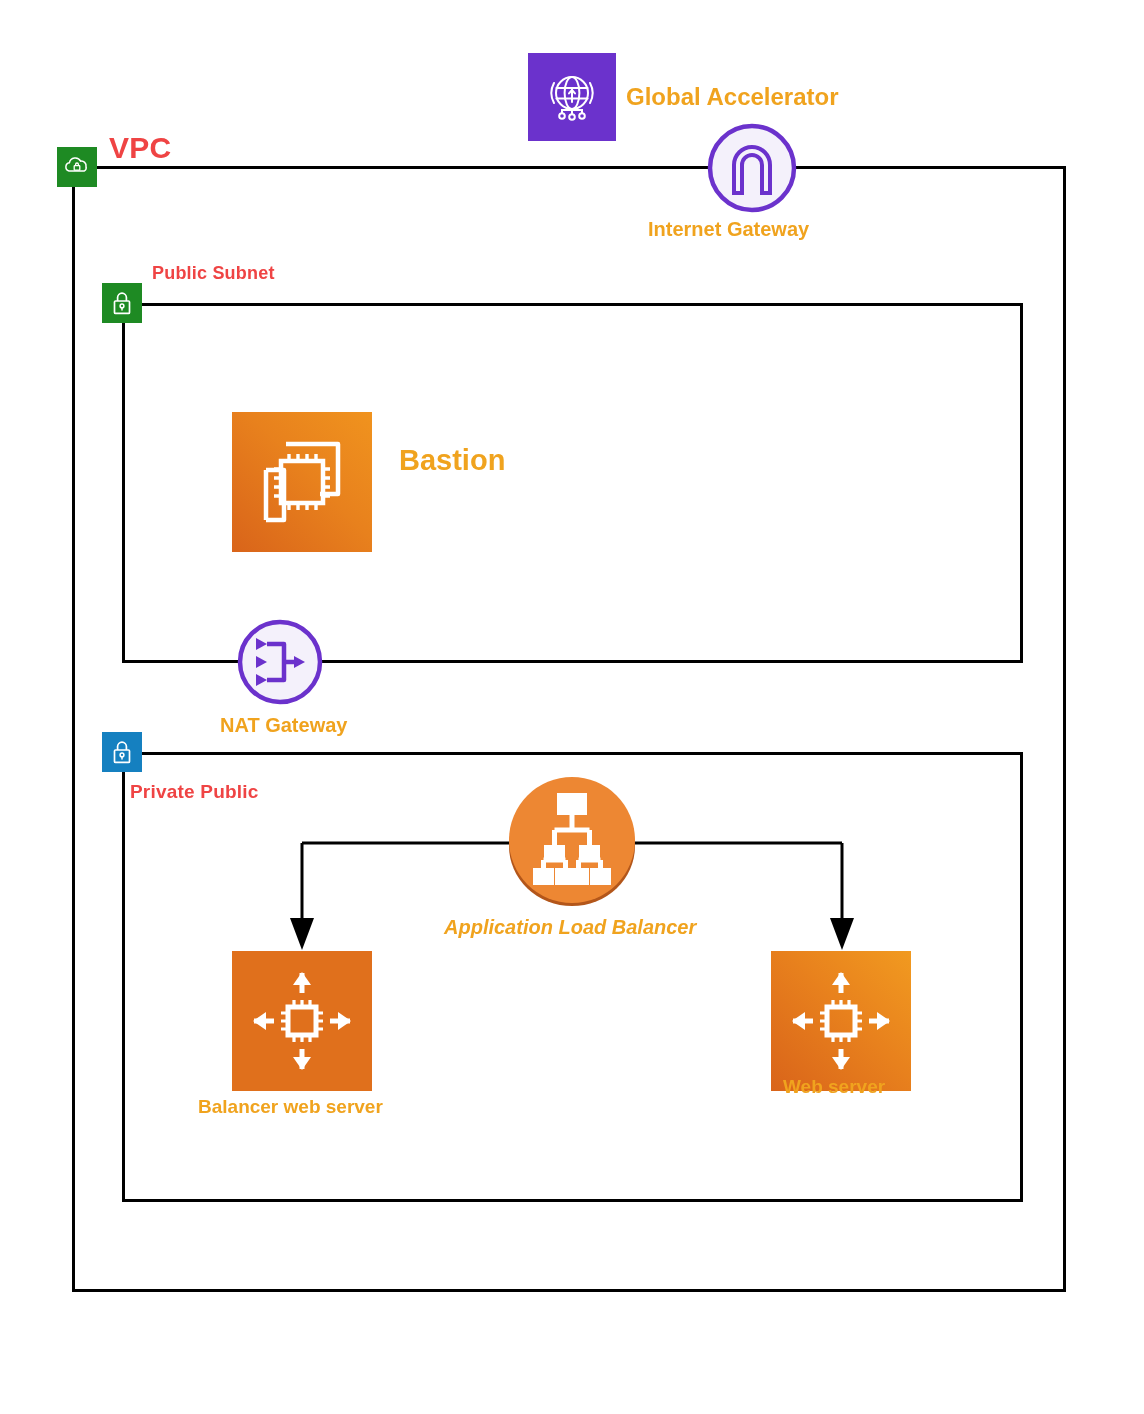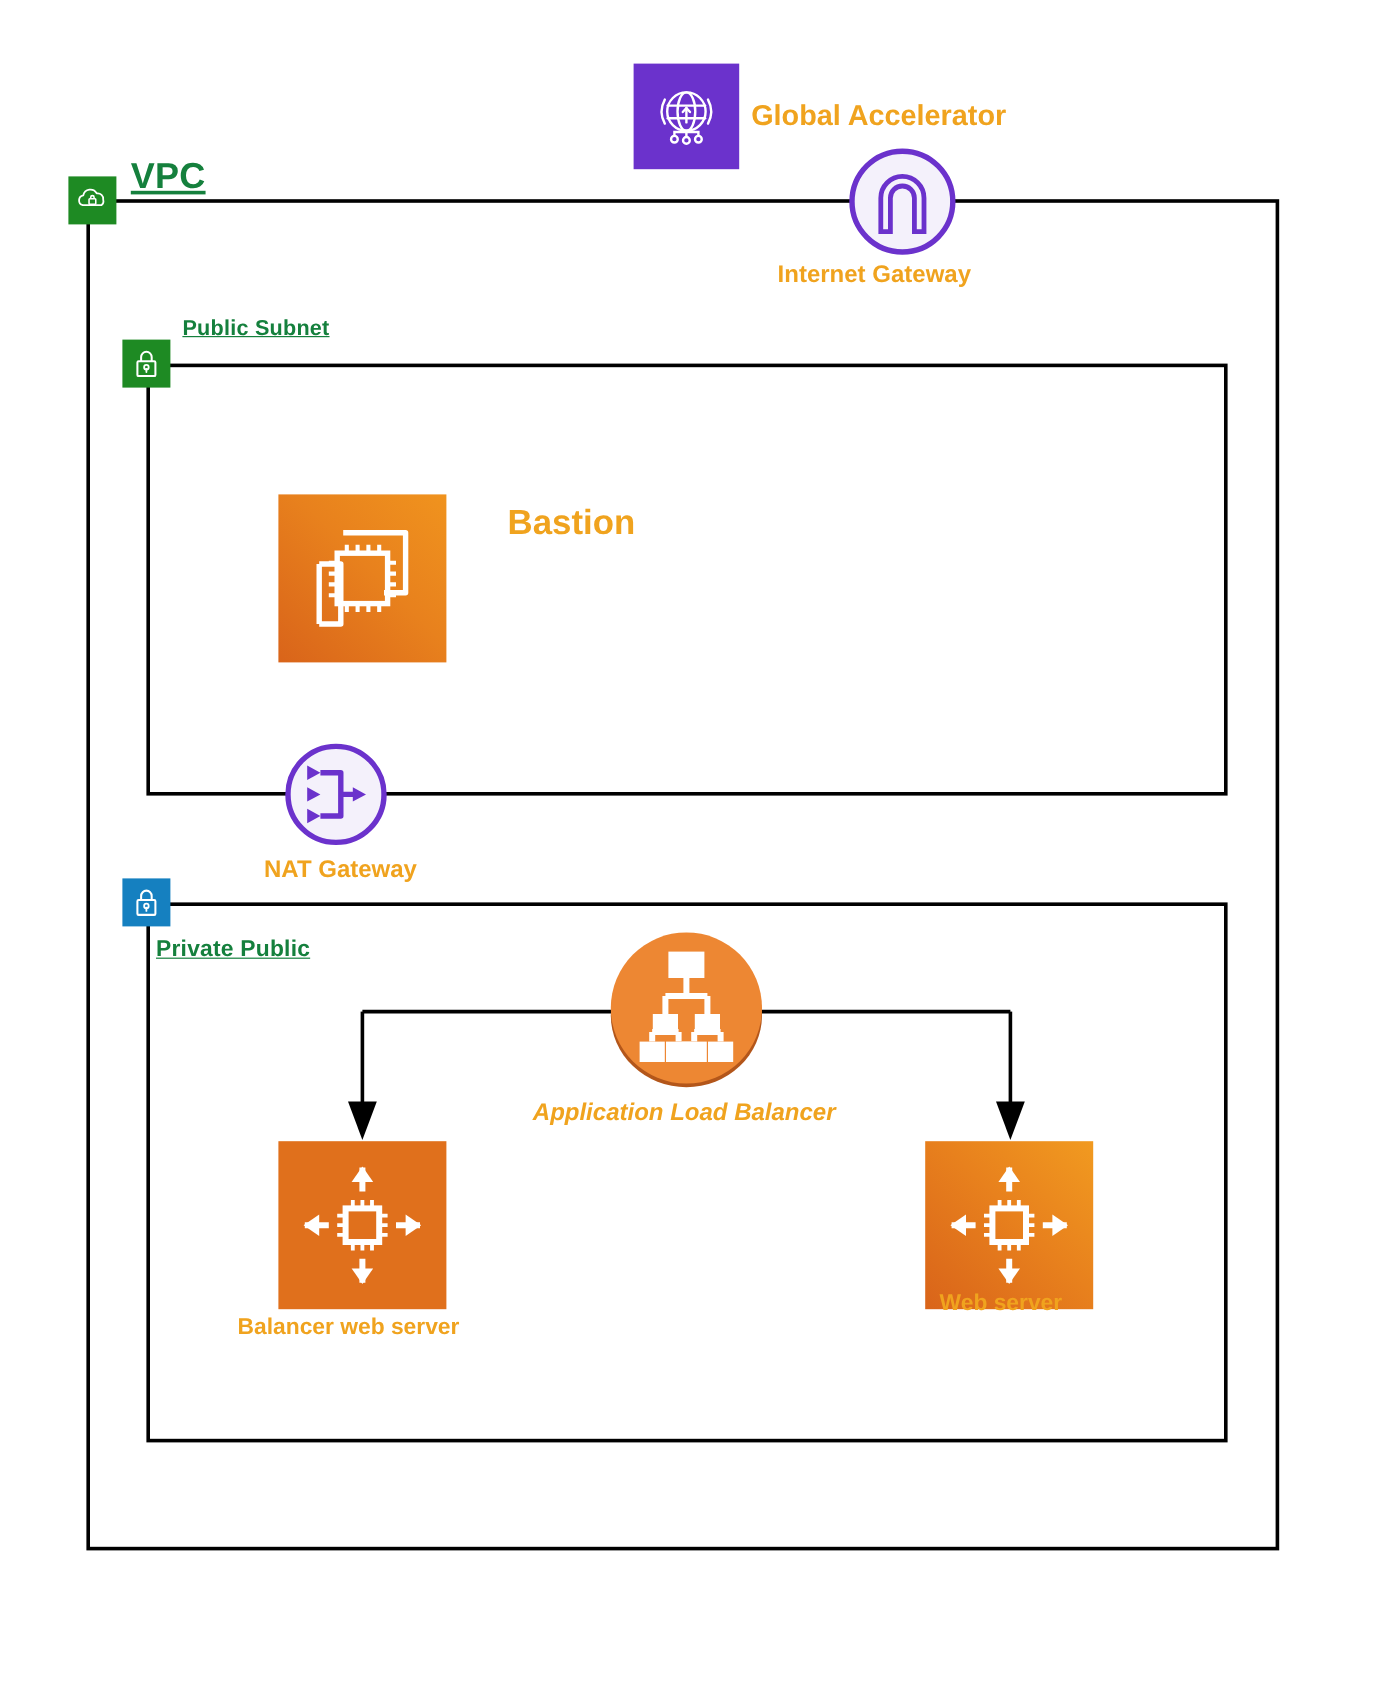--- a/index.html
+++ b/index.html
@@ -24,24 +24,23 @@
     background: transparent;
   }
   #vpc-box   { left: 72px;  top: 166px;  width: 994px;  height: 1126px; }
   #public-box  { left: 122px; top: 303px;  width: 901px;  height: 360px; }
   #private-box { left: 122px; top: 752px;  width: 901px;  height: 450px; }
 
   
   .group-label {
     position: absolute;
     font-weight: bold;
-    color: #15803d;
+    color: #ef4444;
     white-space: nowrap;
     letter-spacing: .2px;
-    text-decoration: underline;
   }
   #vpc-label      { left: 109px; top: 131px; font-size: 30px; }
   #public-label   { left: 152px; top: 263px; font-size: 18px; }
   #private-label  { left: 130px; top: 781px; font-size: 19px; }
 
   
   .corner-icon {
     position: absolute;
     box-sizing: border-box;
     display: flex;
@@ -77,21 +76,21 @@
 
   
   #igw-icon { left: 707px; top: 123px; width: 90px; height: 90px; }
   #igw-label { left: 648px; top: 218px; font-size: 20px; }
 
   
   #bastion-icon {
     left: 232px; top: 412px; width: 140px; height: 140px;
     background: linear-gradient(45deg, #D9641A 0%, #E8811D 55%, #F0931E 100%);
   }
-  #bastion-label { left: 399px; top: 420px; font-size: 29px; margin-left: 24px; }
+  #bastion-label { left: 399px; top: 444px; font-size: 29px; }
 
   
   #nat-icon { left: 236px; top: 618px; width: 88px; height: 88px; }
   #nat-label { left: 220px; top: 714px; font-size: 20px; }
 
   
   #alb-icon { left: 505px; top: 775px; width: 134px; height: 134px; }
   #alb-label { left: 444px; top: 916px; font-size: 20px; font-style: italic; }
 
   

